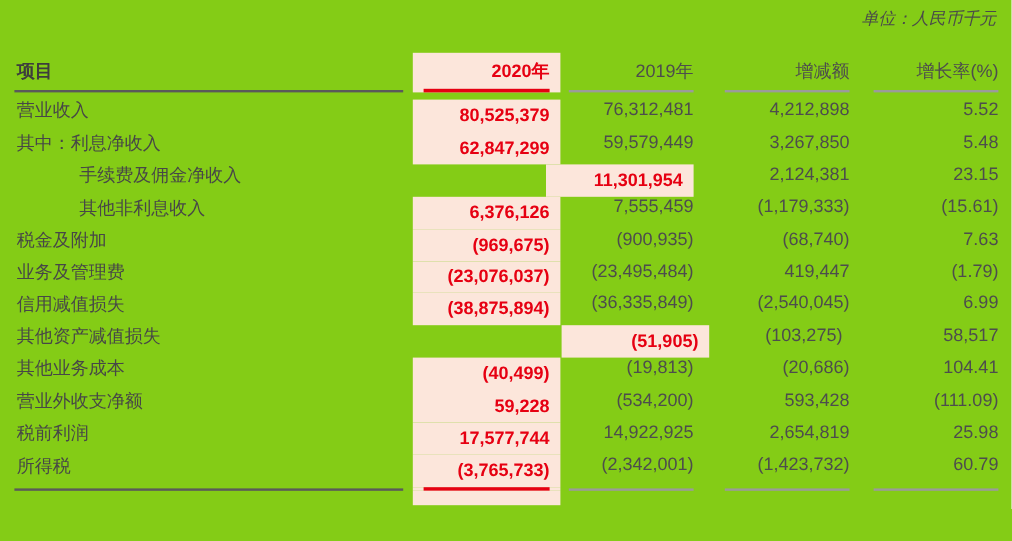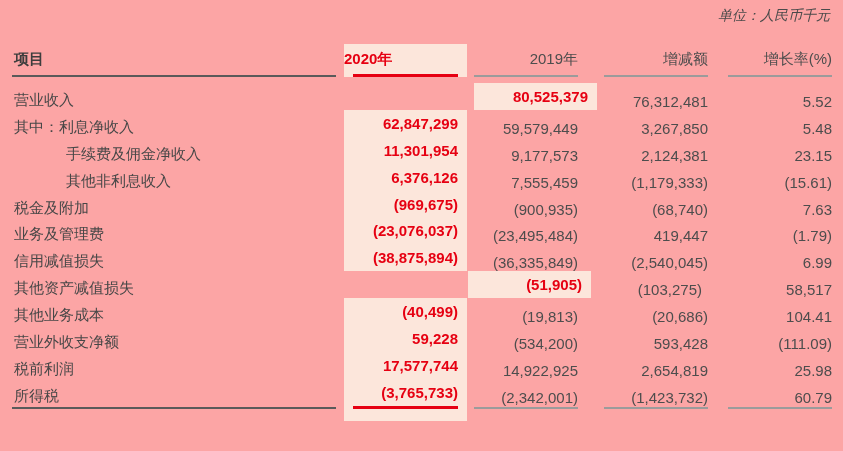--- a/index.html
+++ b/index.html
@@ -11,51 +11,51 @@
   }
   *{margin:0;padding:0;box-sizing:border-box;}
   html,body{background:#ffffff;}
   body{
     font-family:"Liberation Sans","DejaVu Sans",sans-serif;
     color:var(--text-dark);
   }
   .sheet{
     position:relative;
     width:843px;height:451px;
-    background:#fca5a5;
+    background:#84cc16;
     overflow:hidden;
   }
   .unit-note{
     position:absolute;
     top:7px;right:13px;
     font-size:14px;
     font-style:italic;
     color:#4a4a4a;
   }
   .fin-table{
     position:absolute;
     left:14px;right:11px;
     top:44px;bottom:0;
     display:flex;
     flex-direction:column;
   }
-  .tr{display:flex;align-items:flex-end;}
+  .tr{display:flex;align-items:flex-start;}
   .col-label{flex:1;position:relative;padding-right:8px;}
   .col-2020{width:123px;position:relative;background:var(--highlight-bg);text-align:right;padding-right:9px;}
   .col-2019{width:111px;position:relative;text-align:right;}
   .col-change{width:130px;position:relative;text-align:right;}
   .col-growth{width:124px;position:relative;text-align:right;}
   .head-row{
     height:33px;
     align-items:flex-end;
     font-size:15px;
   }
   .head-row .cell-text{display:block;padding-bottom:8px;}
   .head-row .col-label{font-weight:bold;color:#3d3d3d;align-self:stretch;display:flex;align-items:flex-end;}
-  .head-row .col-2020{font-weight:bold;color:var(--accent-red);align-self:stretch;display:flex;align-items:flex-end;justify-content:flex-start;}
+  .head-row .col-2020{font-weight:bold;color:var(--accent-red);align-self:stretch;display:flex;align-items:flex-end;justify-content:flex-end;}
   .head-row .col-2019,.head-row .col-change,.head-row .col-growth{align-self:stretch;display:flex;align-items:flex-end;justify-content:flex-end;color:#4d4d4d;}
   .rule{position:absolute;bottom:0;height:2px;background:var(--line-gray);}
   .rule.dark{left:-2px;right:8px;background:var(--line-dark);}
   .rule.red{right:9px;width:105px;height:3px;background:var(--accent-red);}
   .rule.gray{right:0;width:104px;}
   .rows{display:flex;flex-direction:column;padding-top:6px;}
   .data-row{
     height:26.92px;
     font-size:15px;
   }
@@ -97,35 +97,35 @@
         <span class="cell-text">增长率(%)</span>
         <span class="rule gray"></span>
       </div>
     </div>
 
     <div class="rows">
       <div class="tr data-row">
         <div class="col-label">营业收入</div>
         <div class="col-2020">80,525,379</div>
         <div class="col-2019">76,312,481</div>
+        <div class="col-change">4,212,898</div>
         <div class="col-growth">5.52</div>
       </div>
 
       <div class="tr data-row">
         <div class="col-label">其中：利息净收入</div>
         <div class="col-2020">62,847,299</div>
         <div class="col-2019">59,579,449</div>
         <div class="col-change">3,267,850</div>
         <div class="col-growth">5.48</div>
       </div>
 
       <div class="tr data-row">
         <div class="col-label indent">手续费及佣金净收入</div>
         <div class="col-2020">11,301,954</div>
-        <div class="col-2019">9,177,573</div>
         <div class="col-change">2,124,381</div>
         <div class="col-growth">23.15</div>
       </div>
 
       <div class="tr data-row">
         <div class="col-label indent">其他非利息收入</div>
         <div class="col-2020">6,376,126</div>
         <div class="col-2019">7,555,459</div>
         <div class="col-change">(1,179,333)</div>
         <div class="col-growth">(15.61)</div>

